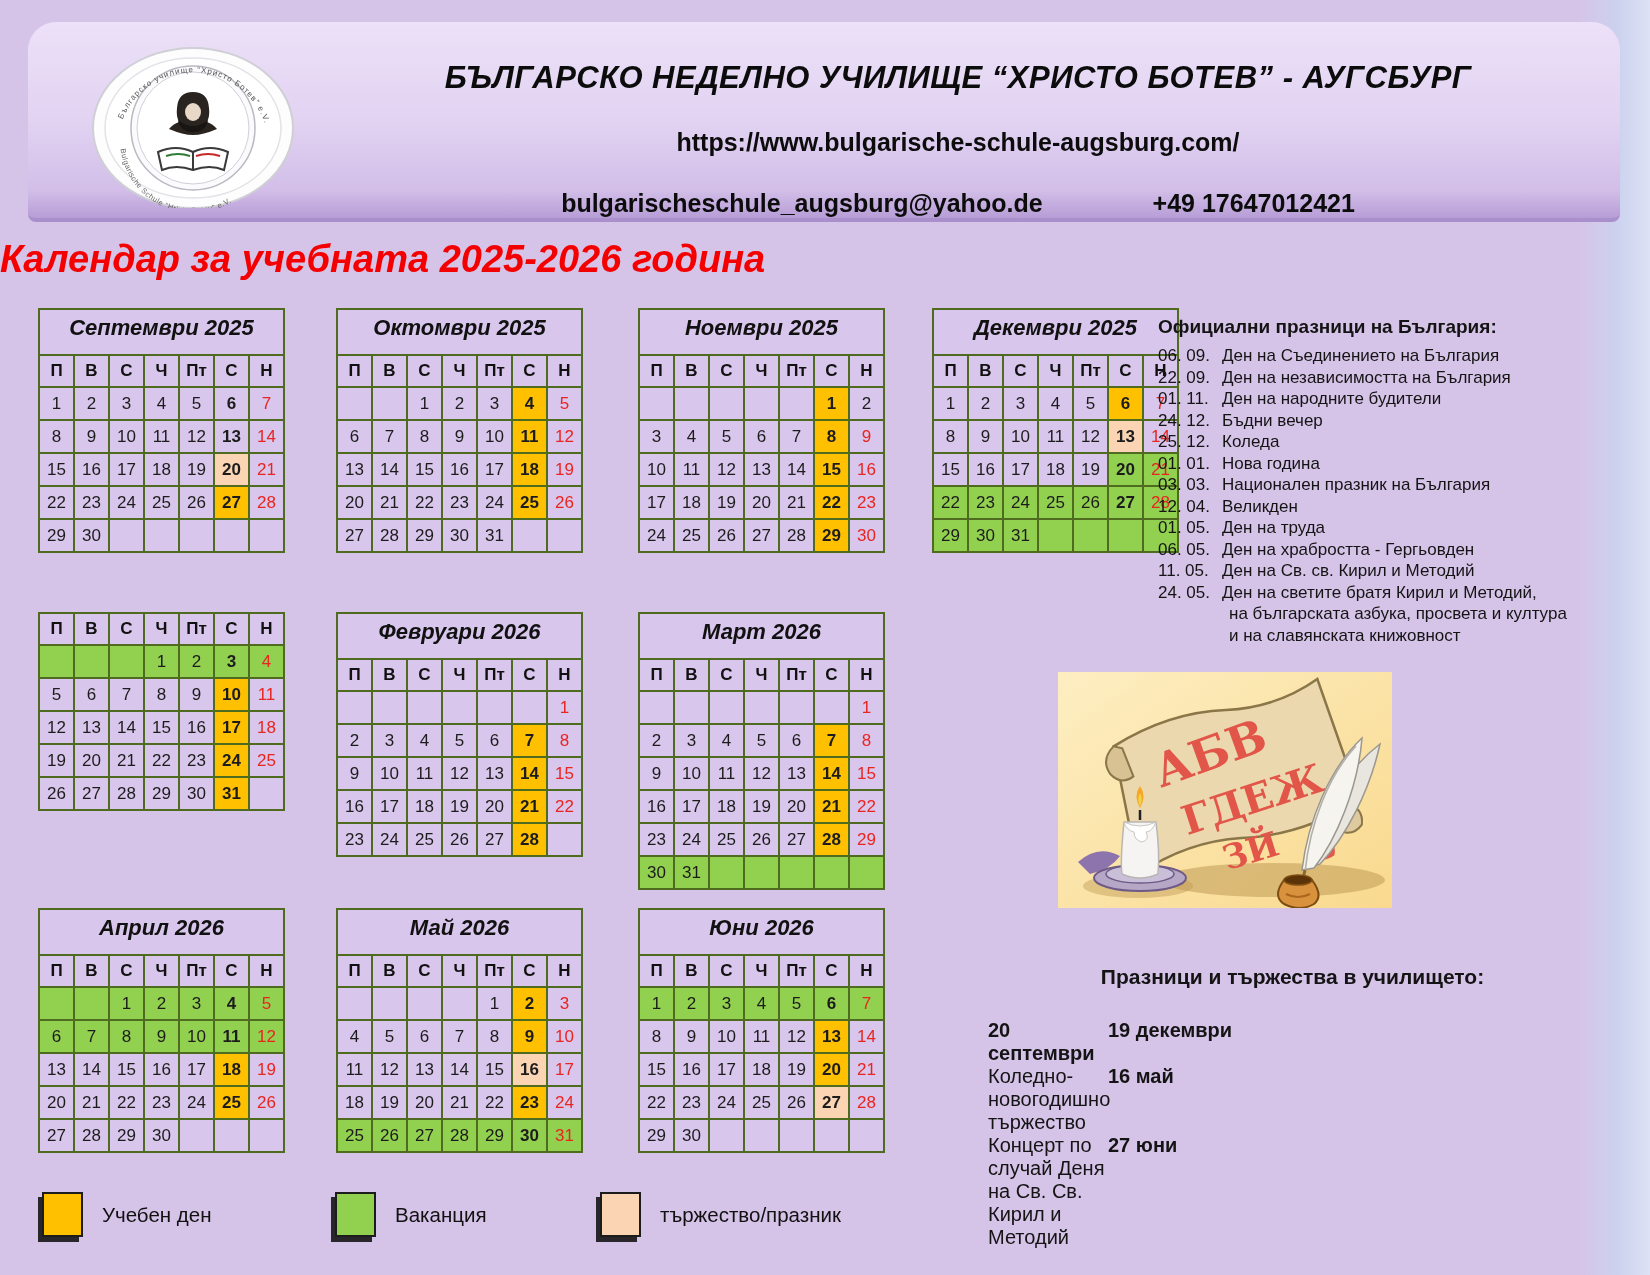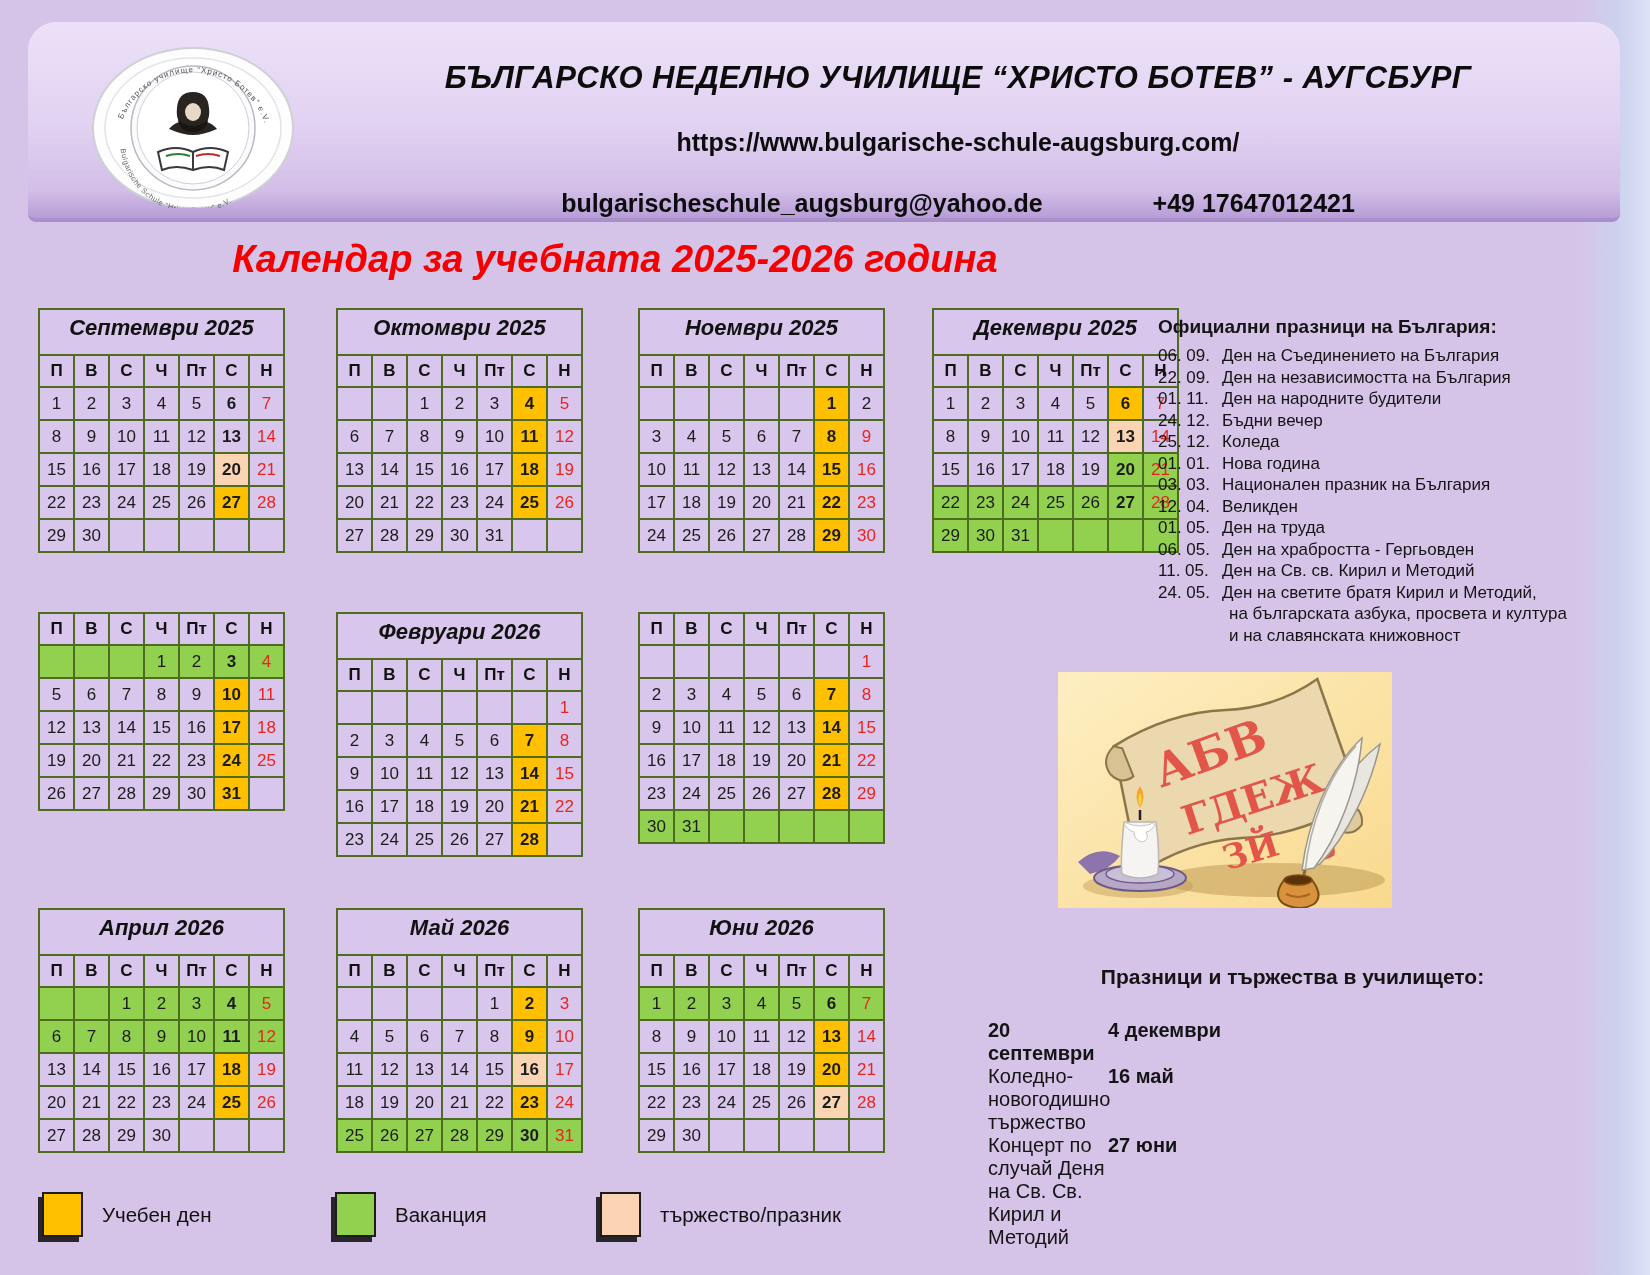--- a/index.html
+++ b/index.html
@@ -18,21 +18,21 @@
     background:linear-gradient(180deg,#ece1f8 0%,#e2d3f2 50%,#d2bee8 86%,#b79dd6 100%);
     border-radius:28px 28px 8px 8px;
     border-bottom:4px solid #a98fcc;
   }
   .logo { position:absolute; left:58px; top:18px; }
   .header-text { position:absolute; left:290px; top:20px; width:1280px; text-align:center; color:#0c0c0c; }
   .school-name { font-size:31px; font-weight:bold; font-style:italic; letter-spacing:.5px; margin-top:18px; }
   .website { font-size:25px; font-weight:bold; margin-top:32px; }
   .contact-row { display:flex; justify-content:center; gap:110px; margin-top:32px; font-size:25px; font-weight:bold;text-align:right; }
   .main-title {
-    position:absolute; left:0; top:238px; width:1230px; text-align:center;
+    position:absolute; left:0; top:238px; width:1230px; text-align:left;
     font-size:38px; font-weight:bold; font-style:italic; color:#f40000;
   }
   
   .month { position:absolute; width:247px; }
   .m0{left:38px;  top:308px} .m1{left:336px; top:308px} .m2{left:638px; top:308px} .m3{left:932px; top:308px}
   .m4{left:38px;  top:612px} .m5{left:336px; top:612px} .m6{left:638px; top:612px}
   .m7{left:38px;  top:908px} .m8{left:336px; top:908px} .m9{left:638px; top:908px}
   .month-grid { display:grid; grid-template-columns:repeat(7,1fr); gap:2px; padding:2px; background:var(--border); }
   .month-grid > div { background:var(--cellbg); }
   .month-title {
@@ -386,20 +386,21 @@
       <div class="cell">24</div>
       <div class="cell">25</div>
       <div class="cell">26</div>
       <div class="cell">27</div>
       <div class="cell c-school b">28</div>
       <div class="cell"></div>
     </div>
   </div>
 <div class="month m6">
     <div class="month-grid">
+      <div class="month-title">Март 2026</div>
       <div class="wd">П</div>
       <div class="wd">В</div>
       <div class="wd">С</div>
       <div class="wd">Ч</div>
       <div class="wd">Пт</div>
       <div class="wd">С</div>
       <div class="wd">Н</div>
       <div class="cell"></div>
       <div class="cell"></div>
       <div class="cell"></div>
@@ -694,21 +695,21 @@
     <path d="M82,148 l0,-10" stroke="#222" stroke-width="2.5"></path>
     <path d="M82,136 q-7,-12 0,-22 q7,10 0,22 z" fill="#f6a623"></path>
     <path d="M82,134 q-3.5,-7 0,-13 q3.5,6 0,13 z" fill="#f3d24b"></path>
   </g>
 </svg>
 
 <section class="events">
   <h2>Празници и тържества в училището:</h2>
   <div id="event-list">
       <div class="ev-date">20 септември</div>
-      <div class="ev-date">4 декември</div>
+      <div class="ev-date">19 декември</div>
       <div class="ev-desc">
         <div>Коледно-новогодишно тържество</div>
       </div>
       <div class="ev-date">16 май</div>
       <div class="ev-desc">
         <div>Концерт  по случай Деня на Св. Св. Кирил и Методий</div>
         <div>и 24-ти май</div>
       </div>
       <div class="ev-date">27 юни</div>
       <div class="ev-desc">

